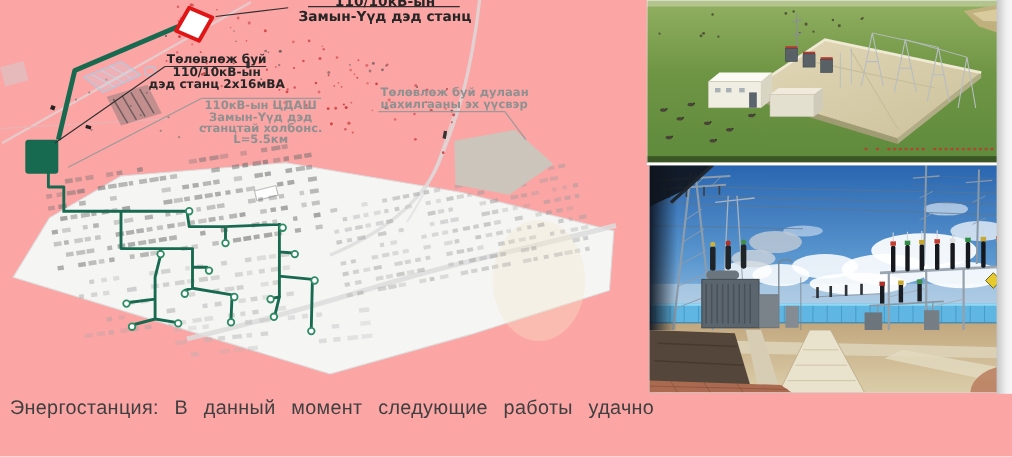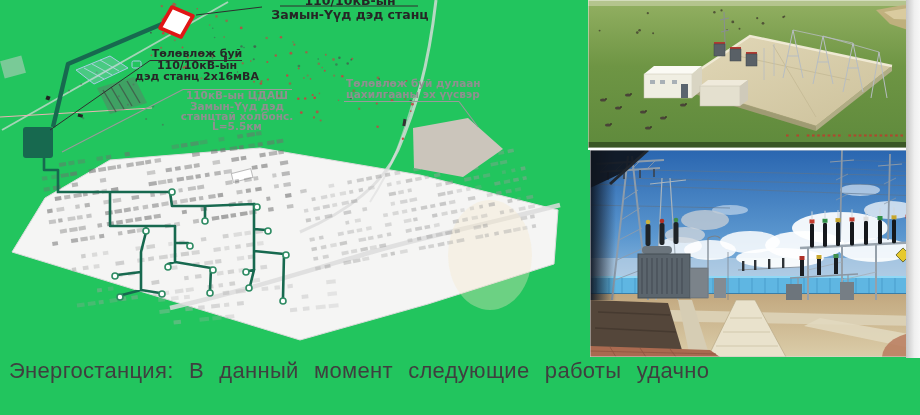--- a/index.html
+++ b/index.html
@@ -1,16 +1,16 @@
 <!DOCTYPE html>
 <html><head>
 <meta charset="utf-8">
 <style>
   html,body{margin:0;padding:0;background:#fff;}
-  .slide{position:relative;width:920px;height:415px;background:#22c55e;overflow:hidden;
+  .slide{position:relative;width:920px;height:415px;background:#fca5a5;overflow:hidden;
          font-family:"DejaVu Sans",sans-serif;}
   svg{display:block;}
   .map{position:absolute;left:0;top:0;}
   .photo1{position:absolute;left:588px;top:0;}
   .photo2{position:absolute;left:590px;top:150px;}
   .page-edge{position:absolute;left:906px;top:0;width:14px;height:358px;
              background:linear-gradient(90deg,#c6c6c6,#efefef 60%,#f7f7f7);}
   .photo-gap{position:absolute;left:588px;top:148px;width:332px;height:2px;background:#fff;}
 
   
@@ -23,21 +23,21 @@
   .lbl-b{font:bold 11px "DejaVu Sans",sans-serif;fill:var(--lblblack);}
   .lbl-b-lg{font:bold 12.5px "DejaVu Sans",sans-serif;fill:var(--lblblack);}
   .lbl-g{font:bold 10.5px "DejaVu Sans",sans-serif;fill:var(--lblgray);}
   .lead-b{stroke:#2f2f2f;stroke-width:1;fill:none;}
   .lead-g{stroke:#9a9a9a;stroke-width:1.1;fill:none;}
   .road{stroke:#dcdcdc;fill:none;}
   .hull{fill:#f5f5f4;stroke:#dcdcdc;stroke-width:1;}
 
   .caption{position:absolute;left:9px;top:356px;width:905px;color:var(--cap);
            font-family:"Liberation Sans","DejaVu Sans",sans-serif;
-           font-size:22px;line-height:29px;letter-spacing:.3px;}
+           font-size:18px;line-height:29px;letter-spacing:.3px;}
   .caption .l1{word-spacing:9px;}
   .caption .l2{word-spacing:4px;}
 </style>
 </head>
 <body>
 
 <div class="slide" style="--net: #17694f; --nodes: #2e8b63; --red: #e01616; --plangray: #cbc5bb; --lblgray: #909090; --lblblack: #262626; --cap: #3f3f3f;">
 
   <svg class="map" width="588" height="360" viewBox="0 0 588 360">
 

